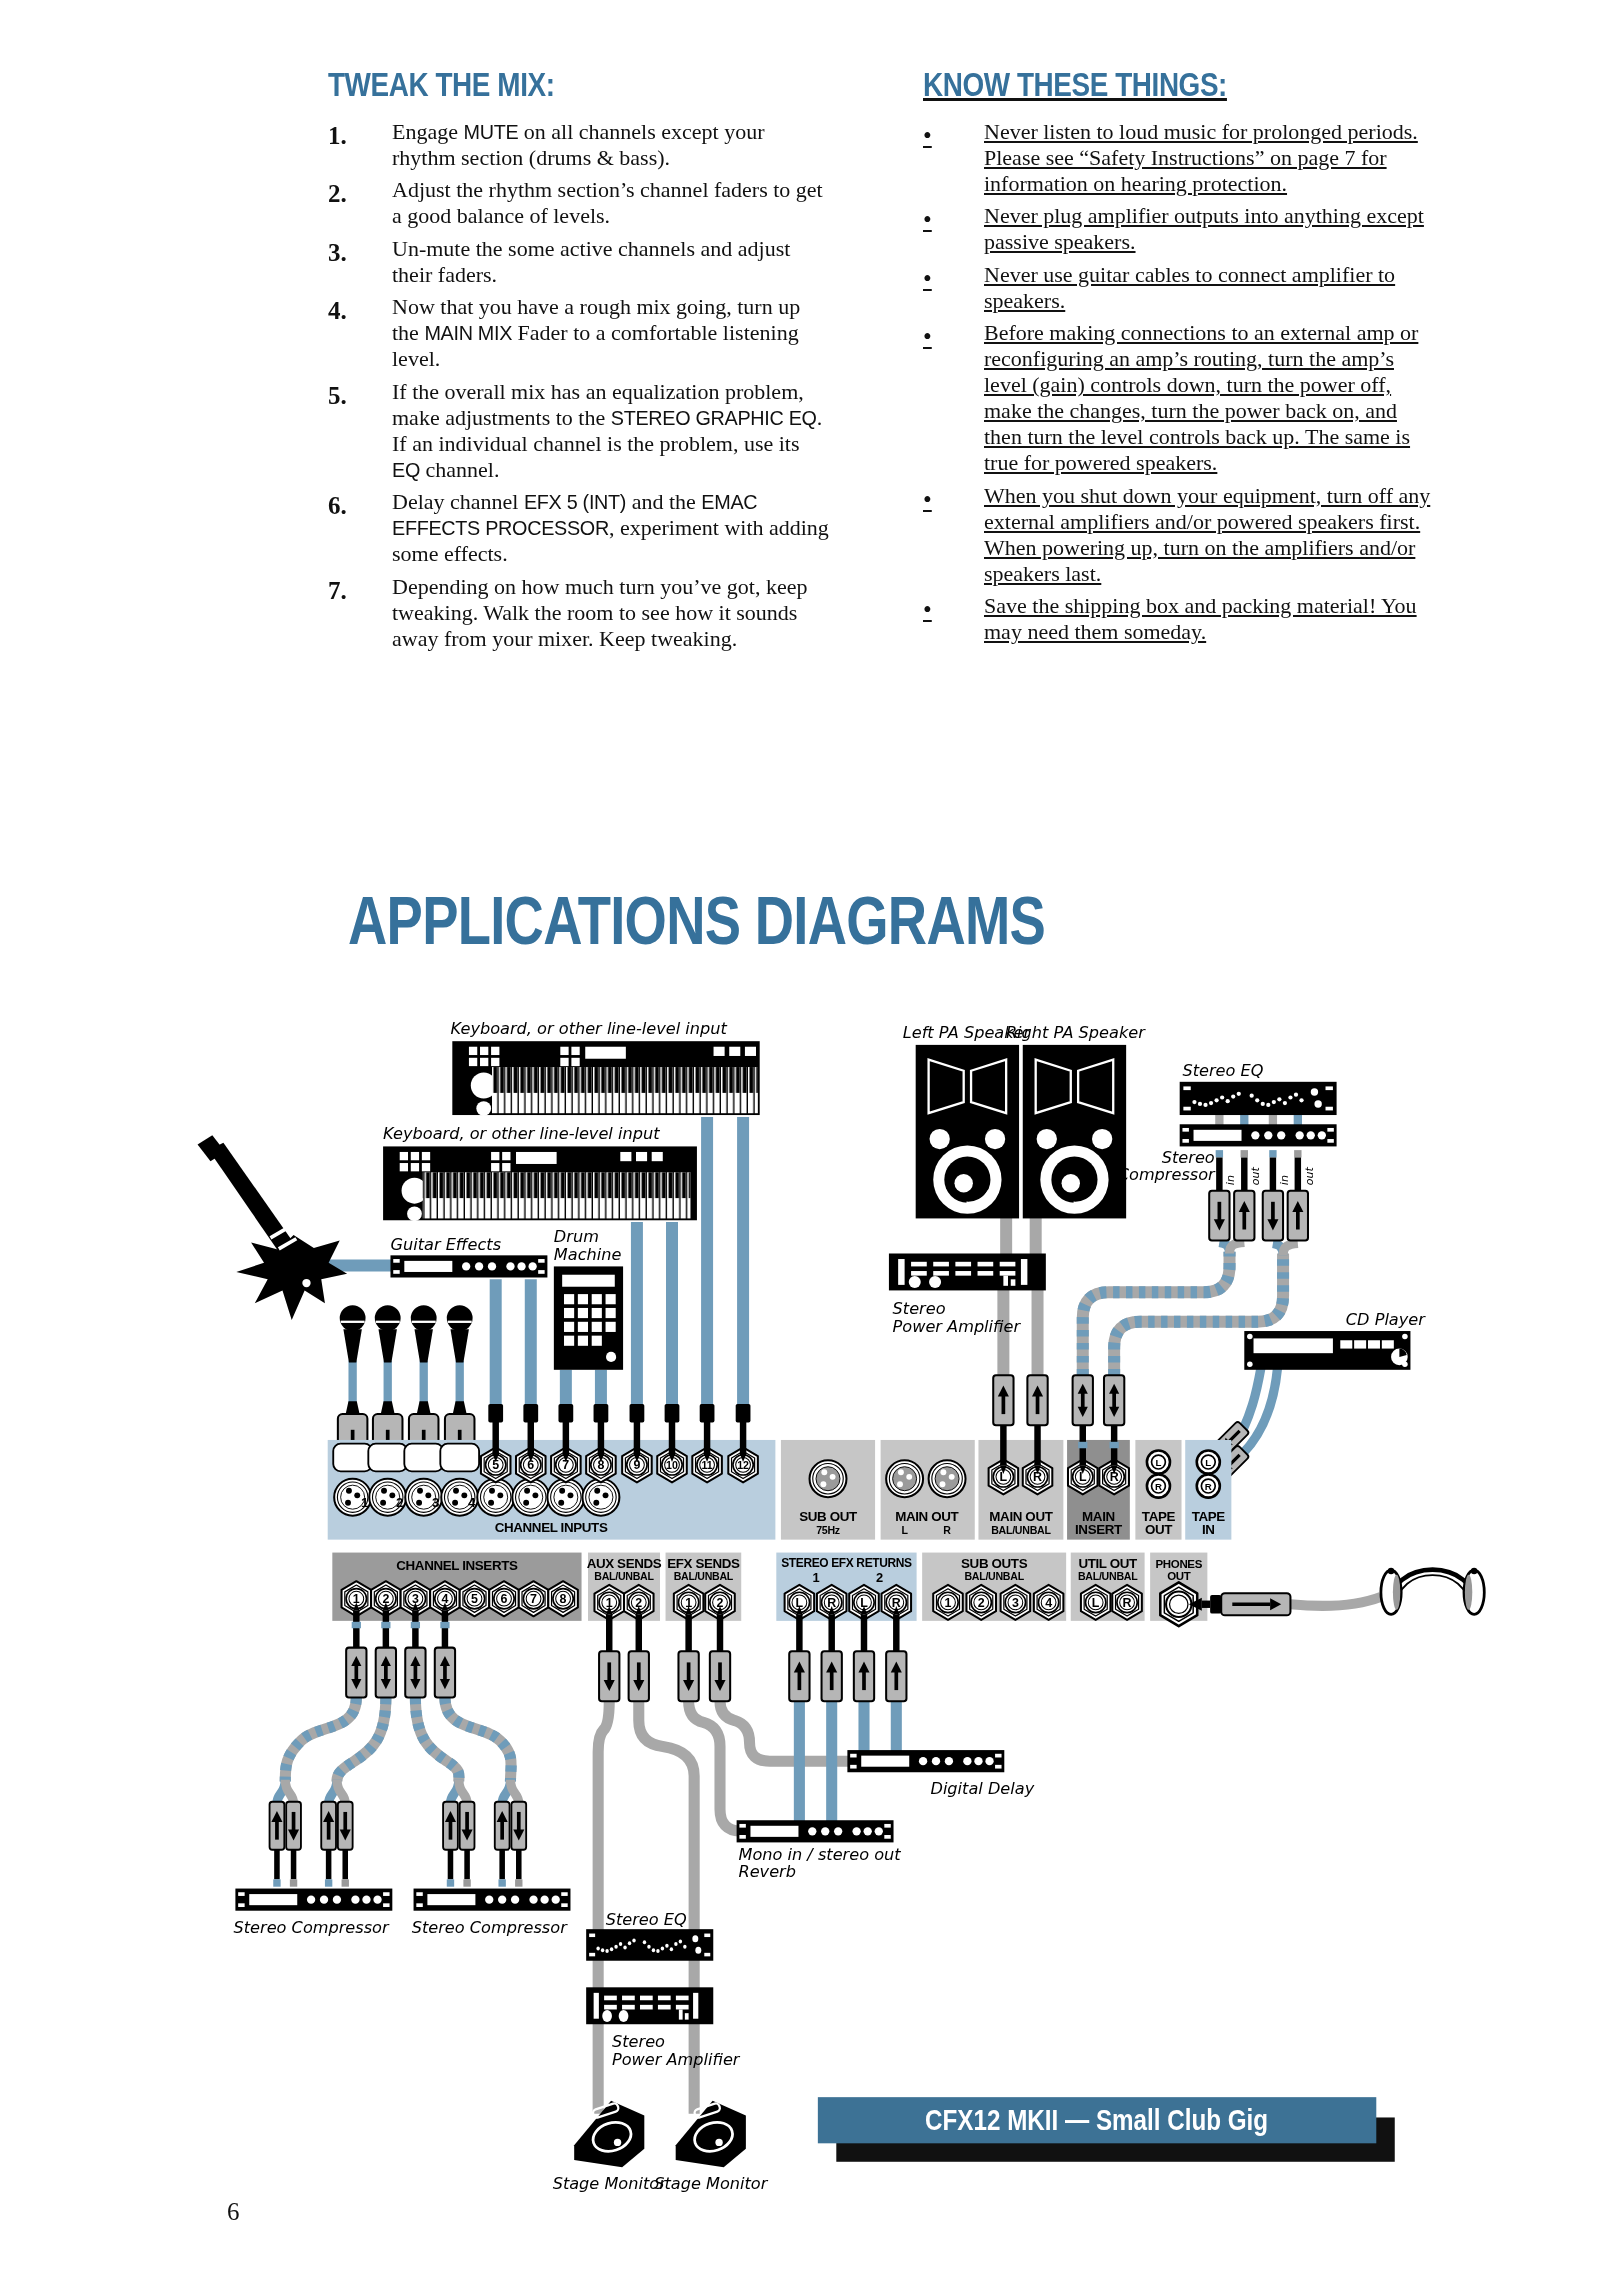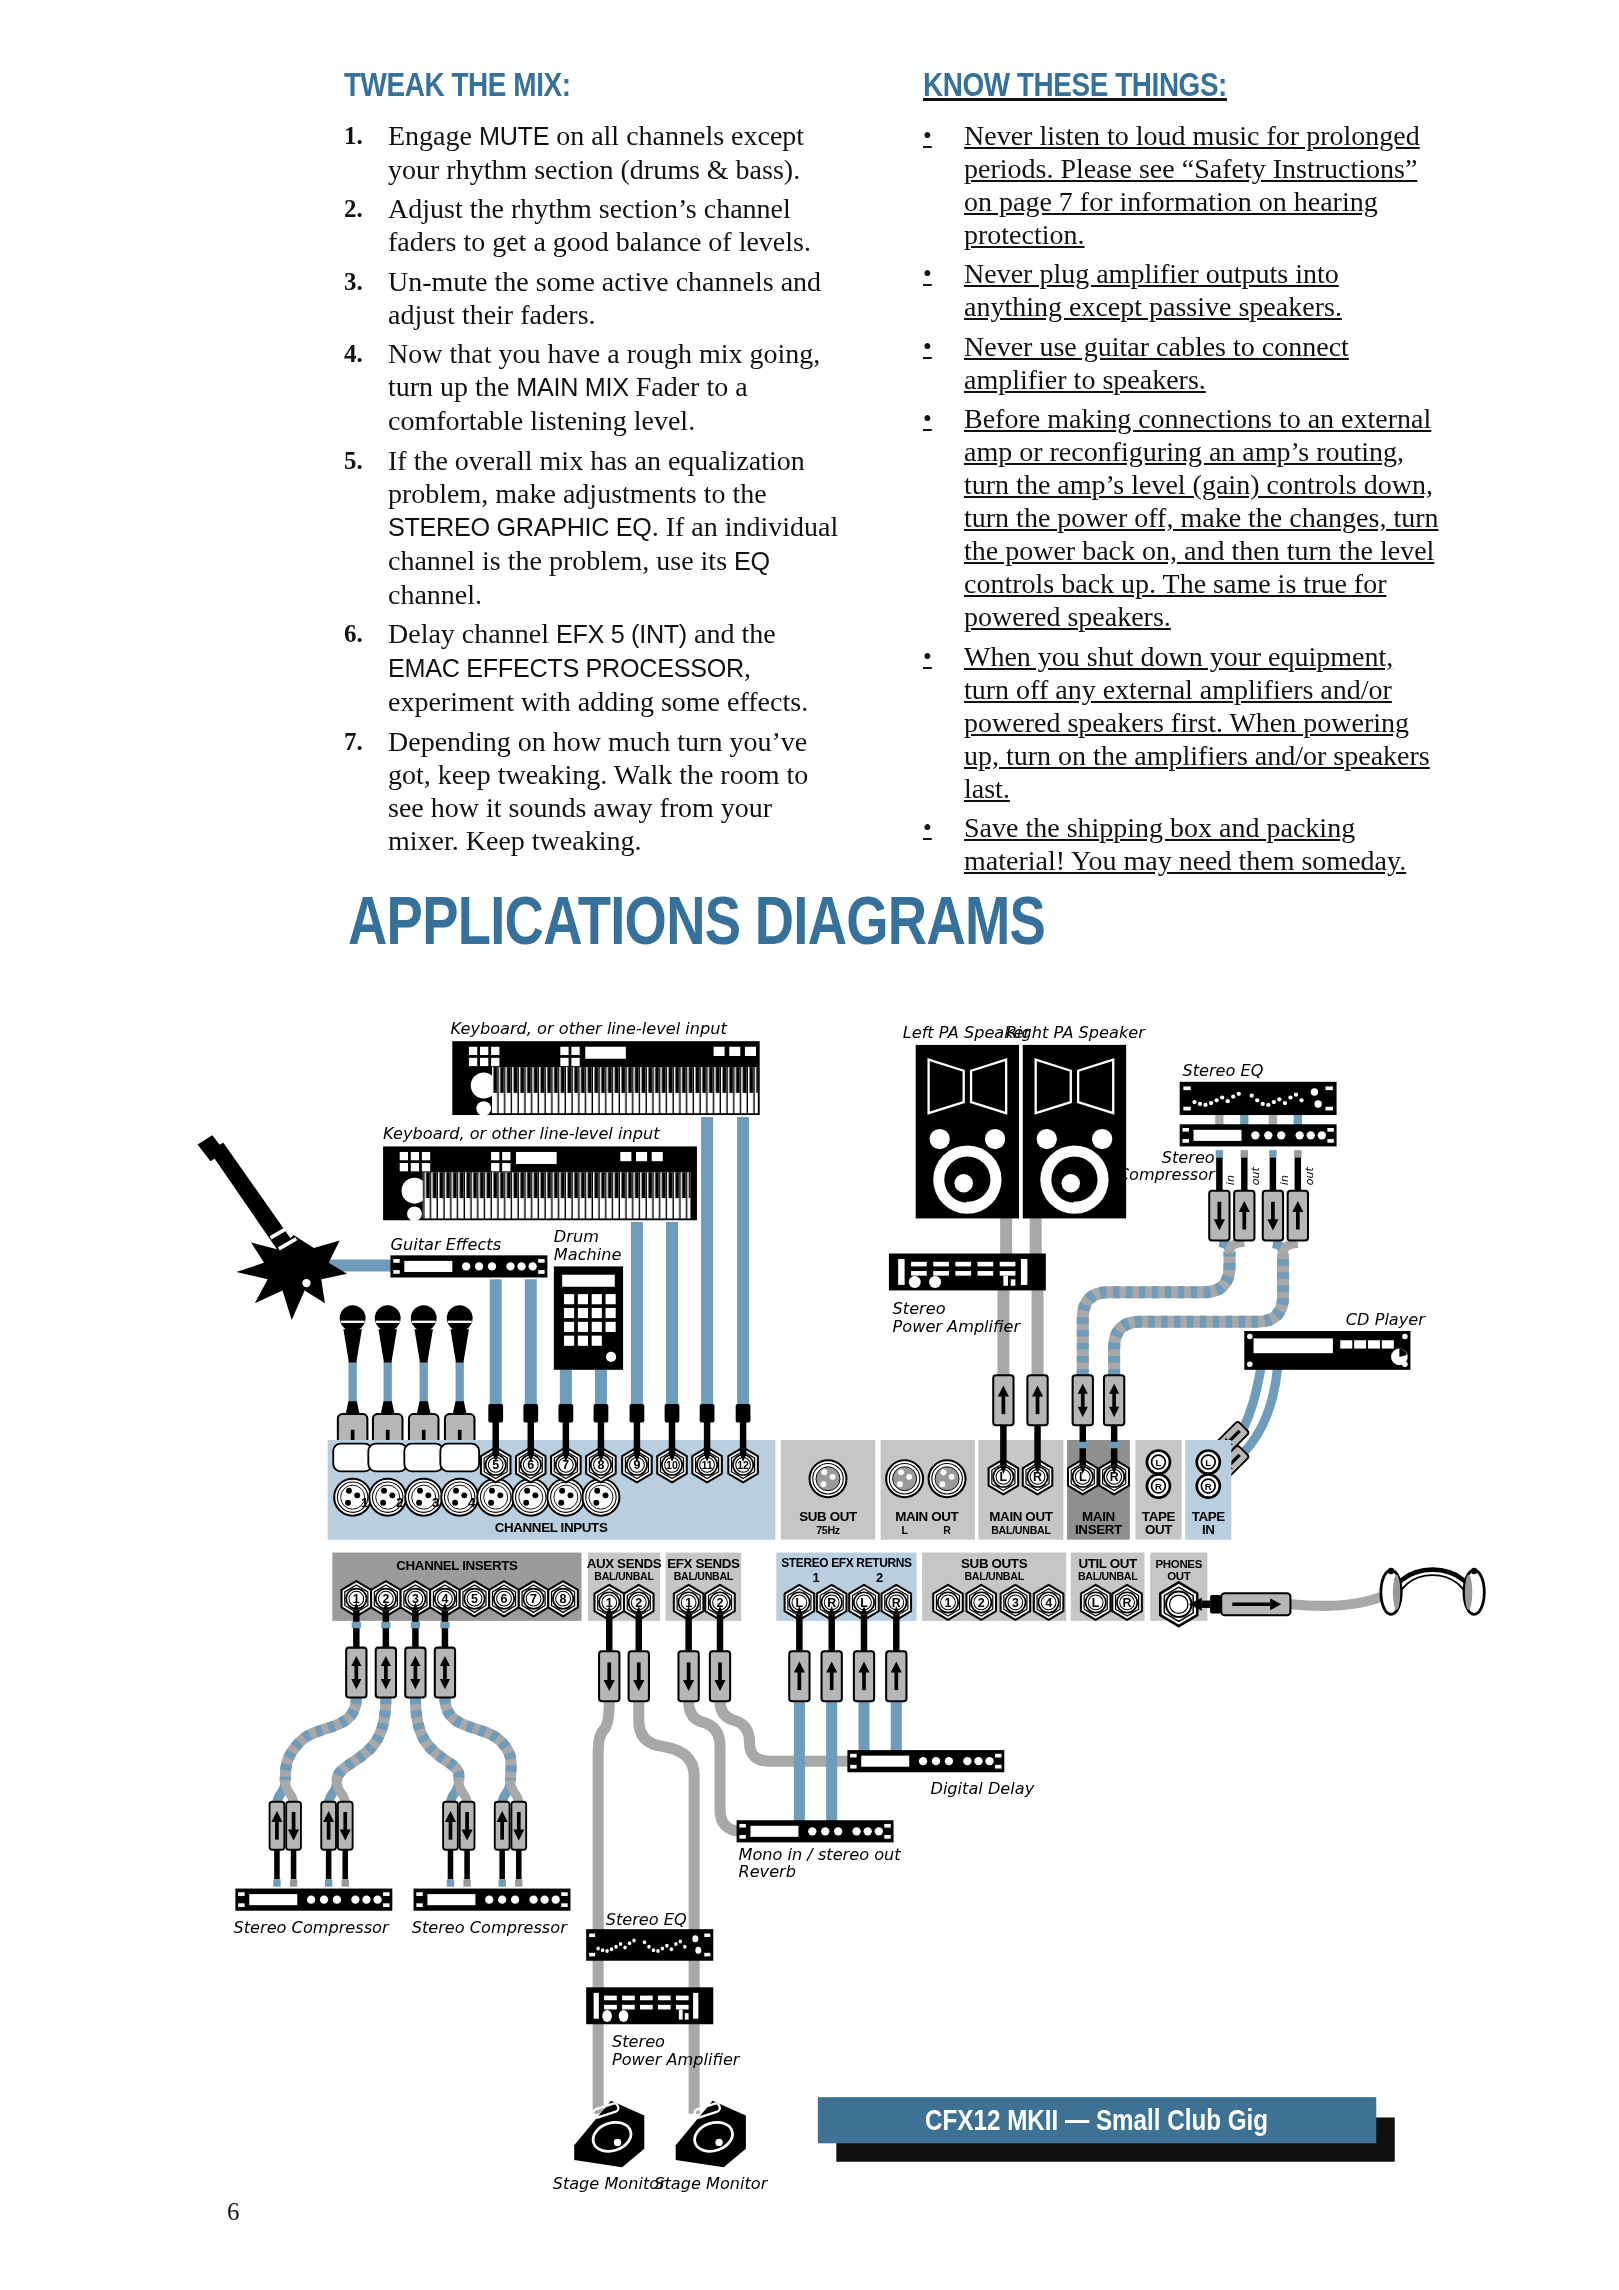--- a/index.html
+++ b/index.html
@@ -15,41 +15,41 @@
              transform-origin:left center; white-space:nowrap; }
   .sechead { color:#36719b; font-family:"Liberation Sans",sans-serif; font-weight:bold;
              font-size:68px; letter-spacing:-0.9px; transform:scaleX(0.80);
              transform-origin:left center; white-space:nowrap; }
 
   
   .col { position:absolute; }
   .titem, .kitem { display:flex; margin-bottom:6.5px; }
   .tnum  { width:44px; flex:none; font-weight:bold; font-size:25px; line-height:33px; }
   .kbul  { width:41px; flex:none; font-size:25px; line-height:33px; }
-  .tbody, .kbody { font-size:28px; line-height:33px; }
+  .tbody, .kbody { font-size:22px; line-height:26px;margin-left:20px; }
   .kw { font-family:"Liberation Sans",sans-serif; font-size:0.90em; letter-spacing:-0.3px; }
 
   .pagenum { font-size:25px; }
 
   svg text { user-select:none; }
   .dlbl  { font-family:"DejaVu Sans",sans-serif; font-style:italic; font-size:17.5px; fill:#000; }
   .dlblS { font-family:"DejaVu Sans",sans-serif; font-style:italic; font-size:12px; fill:#000; }
   .plbl  { font-family:"Liberation Sans",sans-serif; font-weight:bold; font-size:14.5px; letter-spacing:-0.4px; fill:#000; }
   .plbl2 { font-family:"Liberation Sans",sans-serif; font-weight:bold; font-size:11.5px; letter-spacing:-0.3px; fill:#000; }
   .jlbl  { font-family:"Liberation Sans",sans-serif; font-weight:bold; font-size:13.5px; fill:#000; }
   .jnum  { font-family:"Liberation Sans",sans-serif; font-weight:bold; font-size:14.5px; fill:#000; }
   .glbl  { font-family:"Liberation Sans",sans-serif; font-weight:bold; font-size:14px; fill:#000; }
   .bannertxt { font-family:"Liberation Sans",sans-serif; font-weight:bold; font-size:32px; fill:#fff; }
   .mid { text-anchor:middle; }
   .end { text-anchor:end; }
 </style>
 </head>
 <body>
 
-<div class="col" style="left:344px; top:65px; width:503px;">
+<div class="col" style="left:328px; top:65px; width:503px;">
   <div class="colhead">TWEAK THE MIX:</div>
   <div id="tweak-items" style="margin-top:14.8px;">
       <div class="titem">
         <div class="tnum">1.</div>
         <div class="tbody"><span>Engage </span><span class="kw">MUTE</span><span> on all channels except your rhythm section (drums &amp; bass).</span></div>
       </div>
       <div class="titem">
         <div class="tnum">2.</div>
         <div class="tbody"><span>Adjust the rhythm section’s channel faders to get a good balance of levels.</span></div>
       </div>

